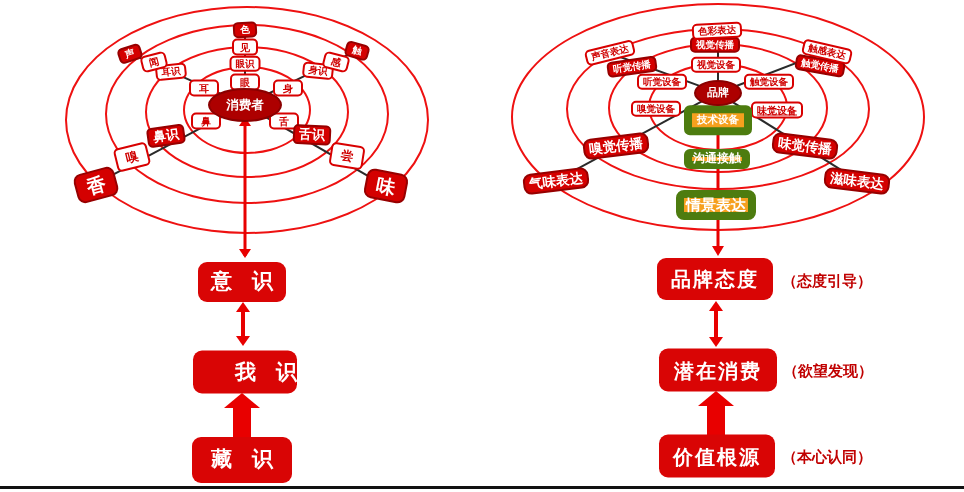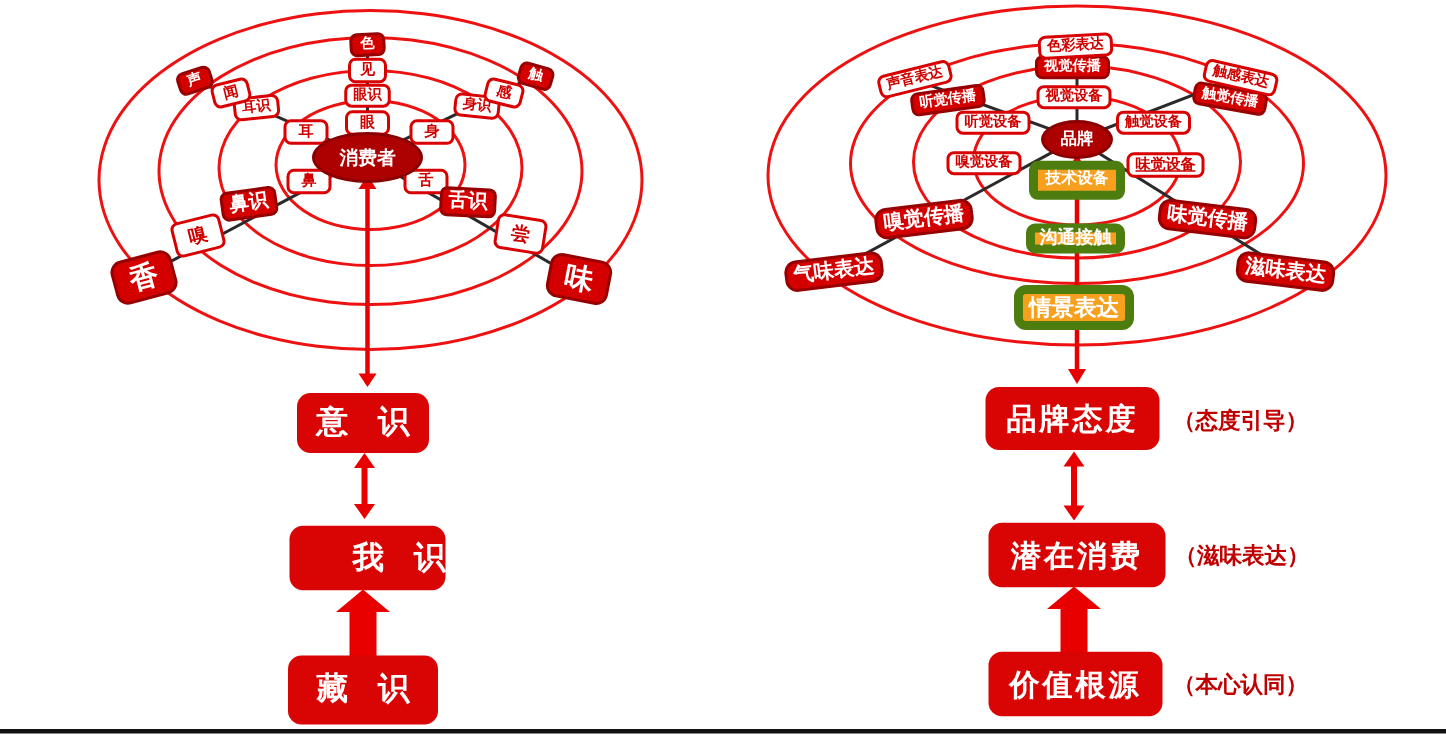--- a/index.html
+++ b/index.html
@@ -6,21 +6,21 @@
   .stage{position:relative;width:964px;height:492px;background:#fff;overflow:hidden;
          font-family:"DejaVu Sans",sans-serif;}
   .ell{position:absolute;border:2px solid #ee1111;border-radius:50%;z-index:0;}
   .lineb{position:absolute;height:1.6px;background:#2a2a2a;transform-origin:0 50%;z-index:1;}
   .vlineb{position:absolute;width:1.6px;background:#2a2a2a;z-index:1;}
   .node{position:absolute;display:flex;align-items:center;justify-content:center;
         font-weight:bold;white-space:nowrap;box-sizing:border-box;z-index:3;
         transform:translate(-50%,-50%);line-height:1.1;}
   .wb{background:#fff;border:2px solid #d80000;color:#cf0000;border-radius:5px;padding:1px 4px;}
   .rb{background:#d40000;border:2px solid #970000;color:#fff;border-radius:5px;padding:1px 4px;}
-  .ob{background:#f6a01e;border:6px solid #4d7c0f;color:#fff;border-radius:6px;padding:1px 5px;}
+  .ob{background:#f6a01e;border:8px solid #4d7c0f;color:#fff;border-radius:6px;padding:1px 5px;}
   .cen{background:#ad0000;border:2px solid #8a0000;color:#fff;border-radius:50%;z-index:4;}
   .blk{background:#d90505;color:#fff;border-radius:9px;z-index:4;}
   .note{position:absolute;transform:translate(-50%,-50%);color:#c00000;font-weight:bold;
         font-size:15px;white-space:nowrap;z-index:3;}
   .vline{position:absolute;width:3px;background:#e80000;transform:translateX(-50%);z-index:2;}
   .tri{position:absolute;width:0;height:0;transform:translateX(-50%);z-index:2;}
   .stem{position:absolute;background:#e80000;z-index:2;}
   .spread{letter-spacing:20px;margin-right:-20px;}
   .bottombar{position:absolute;left:0;top:486px;width:964px;height:3px;background:#111;z-index:5;}
 </style>
@@ -129,21 +129,21 @@
   <div class="tri" style="left:718px;top:246px;border-left:6px solid transparent;border-right:6px solid transparent;border-top:10px solid #e80000;"></div>
 
   <div class="node blk" style="left:715px;top:279px;width:116px;height:42px;font-size:20px;letter-spacing:2px;">品牌态度</div>
   <div class="note" style="left:827px;top:281px;">（态度引导）</div>
 
   <div class="tri" style="left:716px;top:301px;border-left:7px solid transparent;border-right:7px solid transparent;border-bottom:10px solid #e80000;"></div>
   <div class="vline" style="left:716px;top:307px;height:32px;width:4px;"></div>
   <div class="tri" style="left:716px;top:337px;border-left:7px solid transparent;border-right:7px solid transparent;border-top:10px solid #e80000;"></div>
 
   <div class="node blk" style="left:718px;top:370px;width:118px;height:43px;font-size:20px;letter-spacing:2px;text-align:center;">潜在消费</div>
-  <div class="note" style="left:828px;top:371px;">（滋味表达）</div>
+  <div class="note" style="left:828px;top:371px;">（欲望发现）</div>
 
   <div class="tri" style="left:716px;top:391px;border-left:18px solid transparent;border-right:18px solid transparent;border-bottom:15px solid #e80000;"></div>
   <div class="stem" style="left:707px;top:404px;width:18px;height:31px;"></div>
 
   <div class="node blk" style="left:717px;top:456px;width:116px;height:43px;font-size:20px;letter-spacing:2px;">价值根源</div>
   <div class="note" style="left:827px;top:457px;">（本心认同）</div>
 
   <div class="bottombar"></div>
 </div>
 

